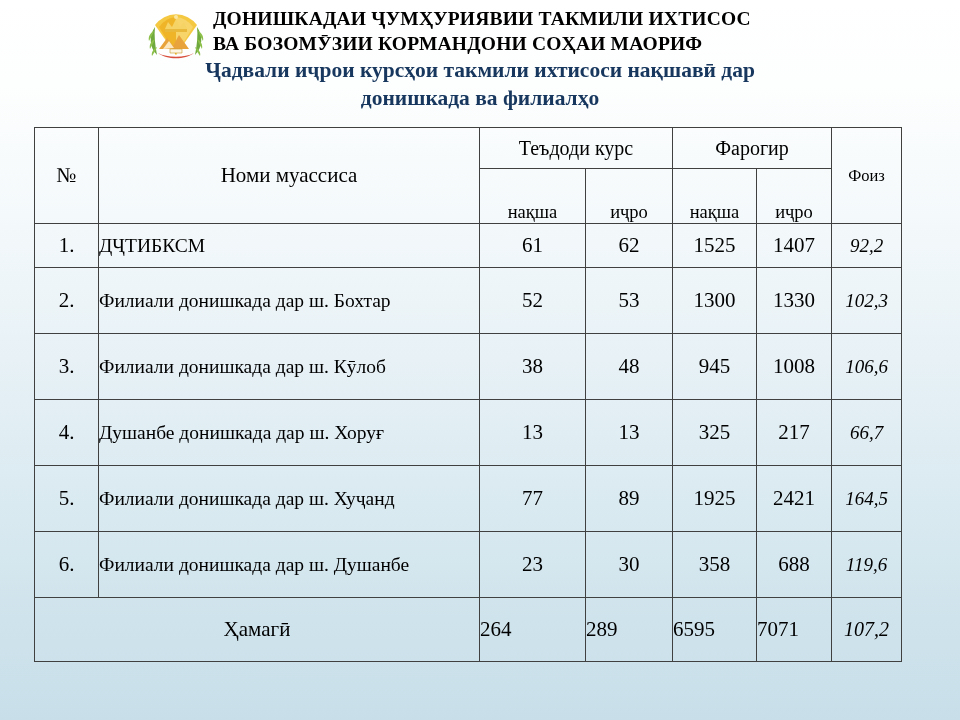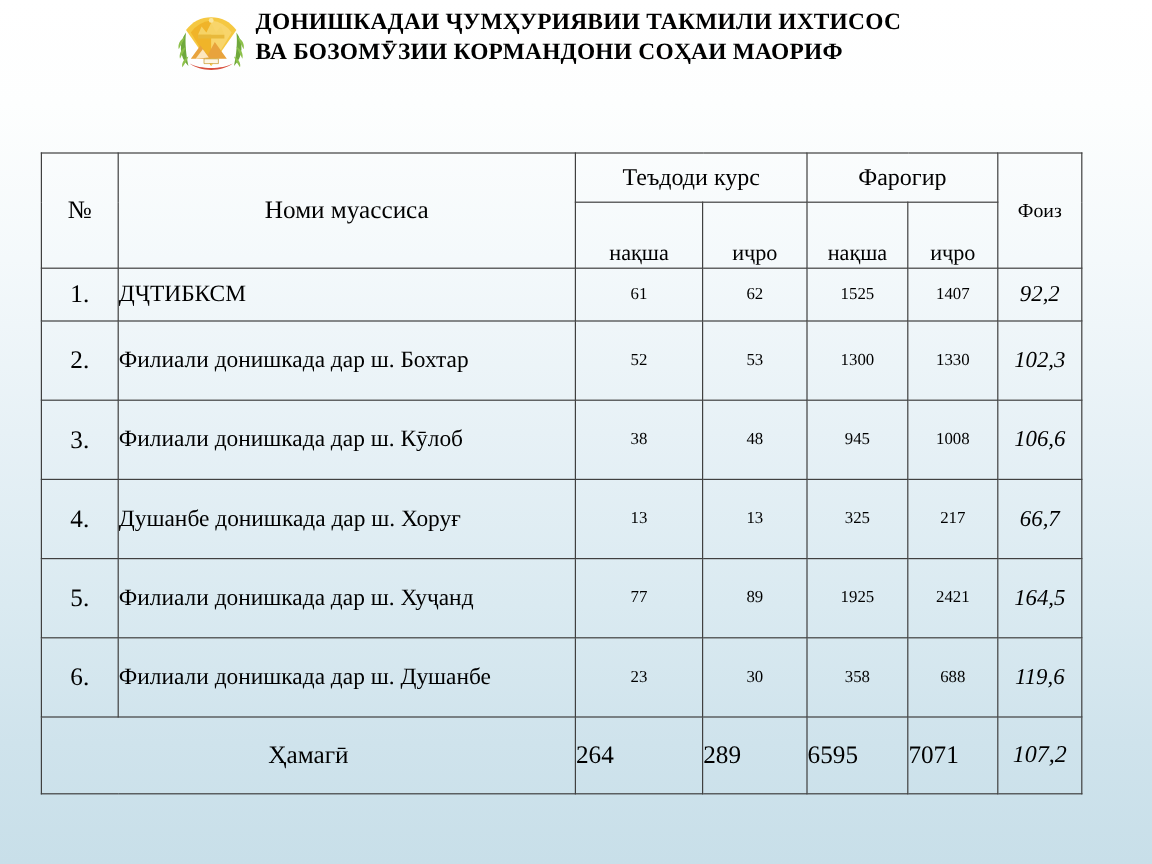--- a/index.html
+++ b/index.html
@@ -118,21 +118,21 @@
     text-align: left;
     vertical-align: middle;
     font-size: 19.5px;
     line-height: 26px;
     padding-left: 8px;
     padding-right: 4px;
   }
   td.val-cell {
     text-align: center;
     vertical-align: middle;
-    font-size: 14px;
+    font-size: 21px;
   }
   td.pct-cell {
     text-align: center;
     vertical-align: middle;
     font-size: 19px;
     font-style: italic;
   }
   tr.row-1 td { height: 43px; }
   tr.row-n td { height: 65px; }
   tr.total-row td { height: 63px; }
@@ -196,20 +196,24 @@
 
         <path d="M25 44 L37 44 L37 48 L25 48 Z" fill="#fdf6e3" stroke="#c89b2a" stroke-width="0.6"></path>
       </svg>
     </div>
     <div class="org-lines">
       <div class="org-line">ДОНИШКАДАИ  ҶУМҲУРИЯВИИ  ТАКМИЛИ  ИХТИСОС</div>
       <div class="org-line">ВА БОЗОМӮЗИИ  КОРМАНДОНИ  СОҲАИ МАОРИФ</div>
     </div>
   </div>
 
+  <div class="doc-title">
+    <div>Ҷадвали иҷрои курсҳои такмили ихтисоси нақшавӣ дар</div>
+    <div>донишкада ва филиалҳо</div>
+  </div>
 </div>
 
 <div class="table-wrap">
   <table class="grid">
     <colgroup>
       <col class="c-num">
         <col class="c-name">
         <col class="c-a">
         <col class="c-b">
         <col class="c-c">

